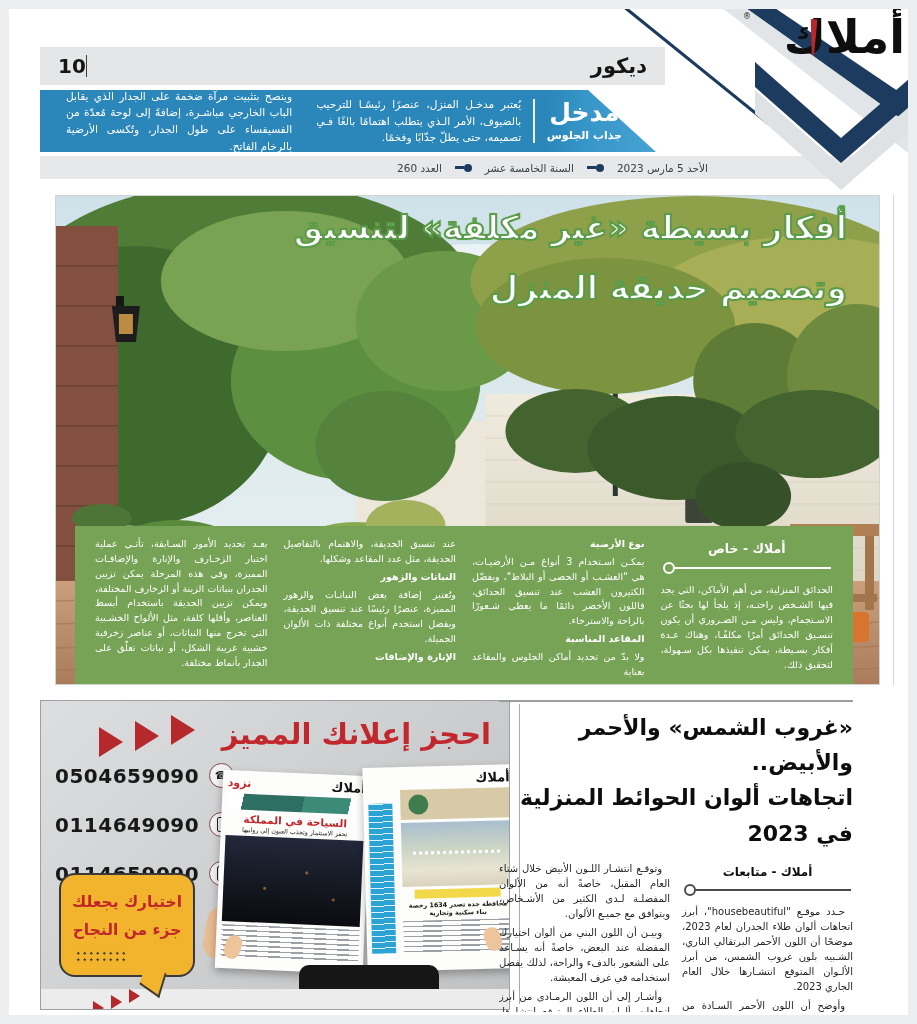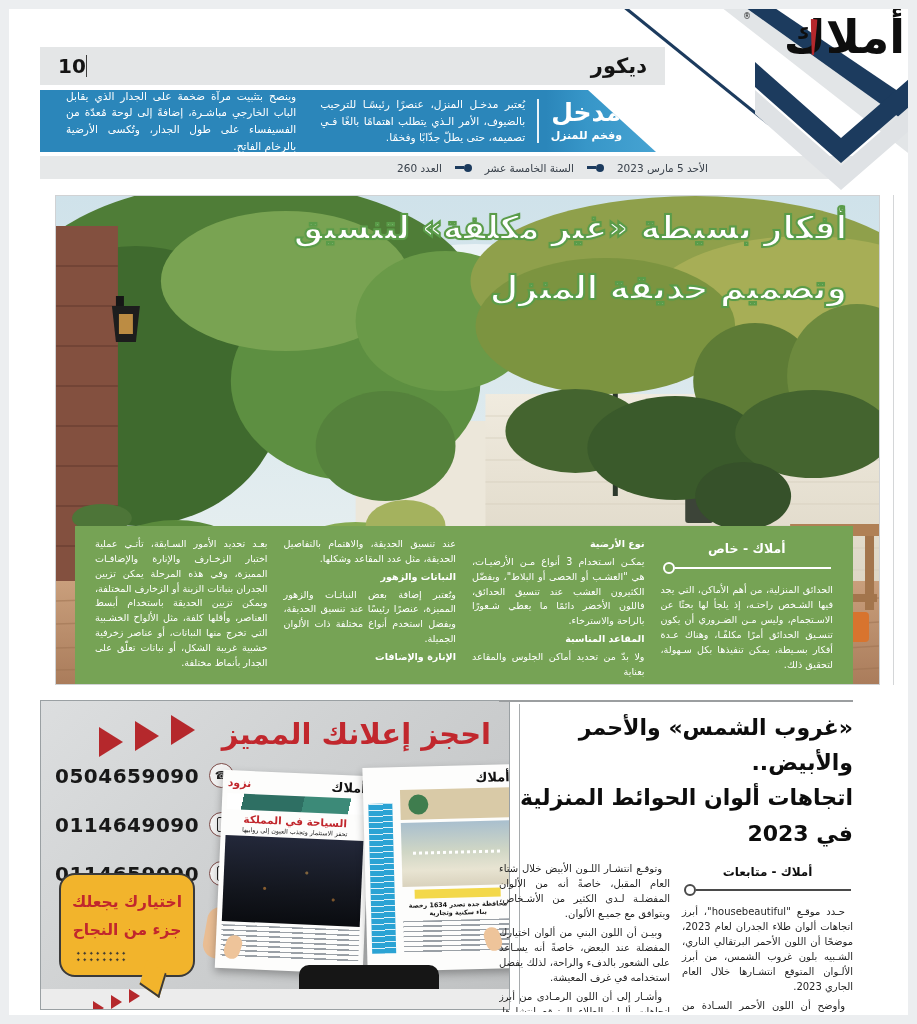--- a/index.html
+++ b/index.html
@@ -168,21 +168,21 @@
     <span class="section-title">ديكور</span>
     <span class="pg-group">
       <span class="pg-divider"></span>
       <span class="pg-num">10</span>
     </span>
   </div>
 
   <div class="banner">
     <div class="banner-title-block">
       <div class="banner-title">مدخل</div>
-      <div class="banner-subtitle">وفخم للمنزل</div>
+      <div class="banner-subtitle">جذاب الجلوس</div>
     </div>
     <div class="banner-divider"></div>
     <p class="banner-p first">يُعتبر مدخـل المنزل، عنصرًا رئيسًـا للترحيب بالضيوف، الأمر الـذي يتطلب اهتمامًا بالغًا فـي تصميمه، حتى يطلّ جذّابًا وفخمًا.</p>
     <p class="banner-p second">وينصح بتثبيت مرآة ضخمة على الجدار الذي يقابل الباب الخارجي مباشـرة، إضافةً إلى لوحة مُعدّة من الفسيفساء على طول الجدار، وتُكسى الأرضية بالرخام الفاتح.</p>
   </div>
 
   <div class="date-bar">
     <span>الأحد 5 مارس 2023</span>
     <span class="sep">
         <span class="dot"></span>

